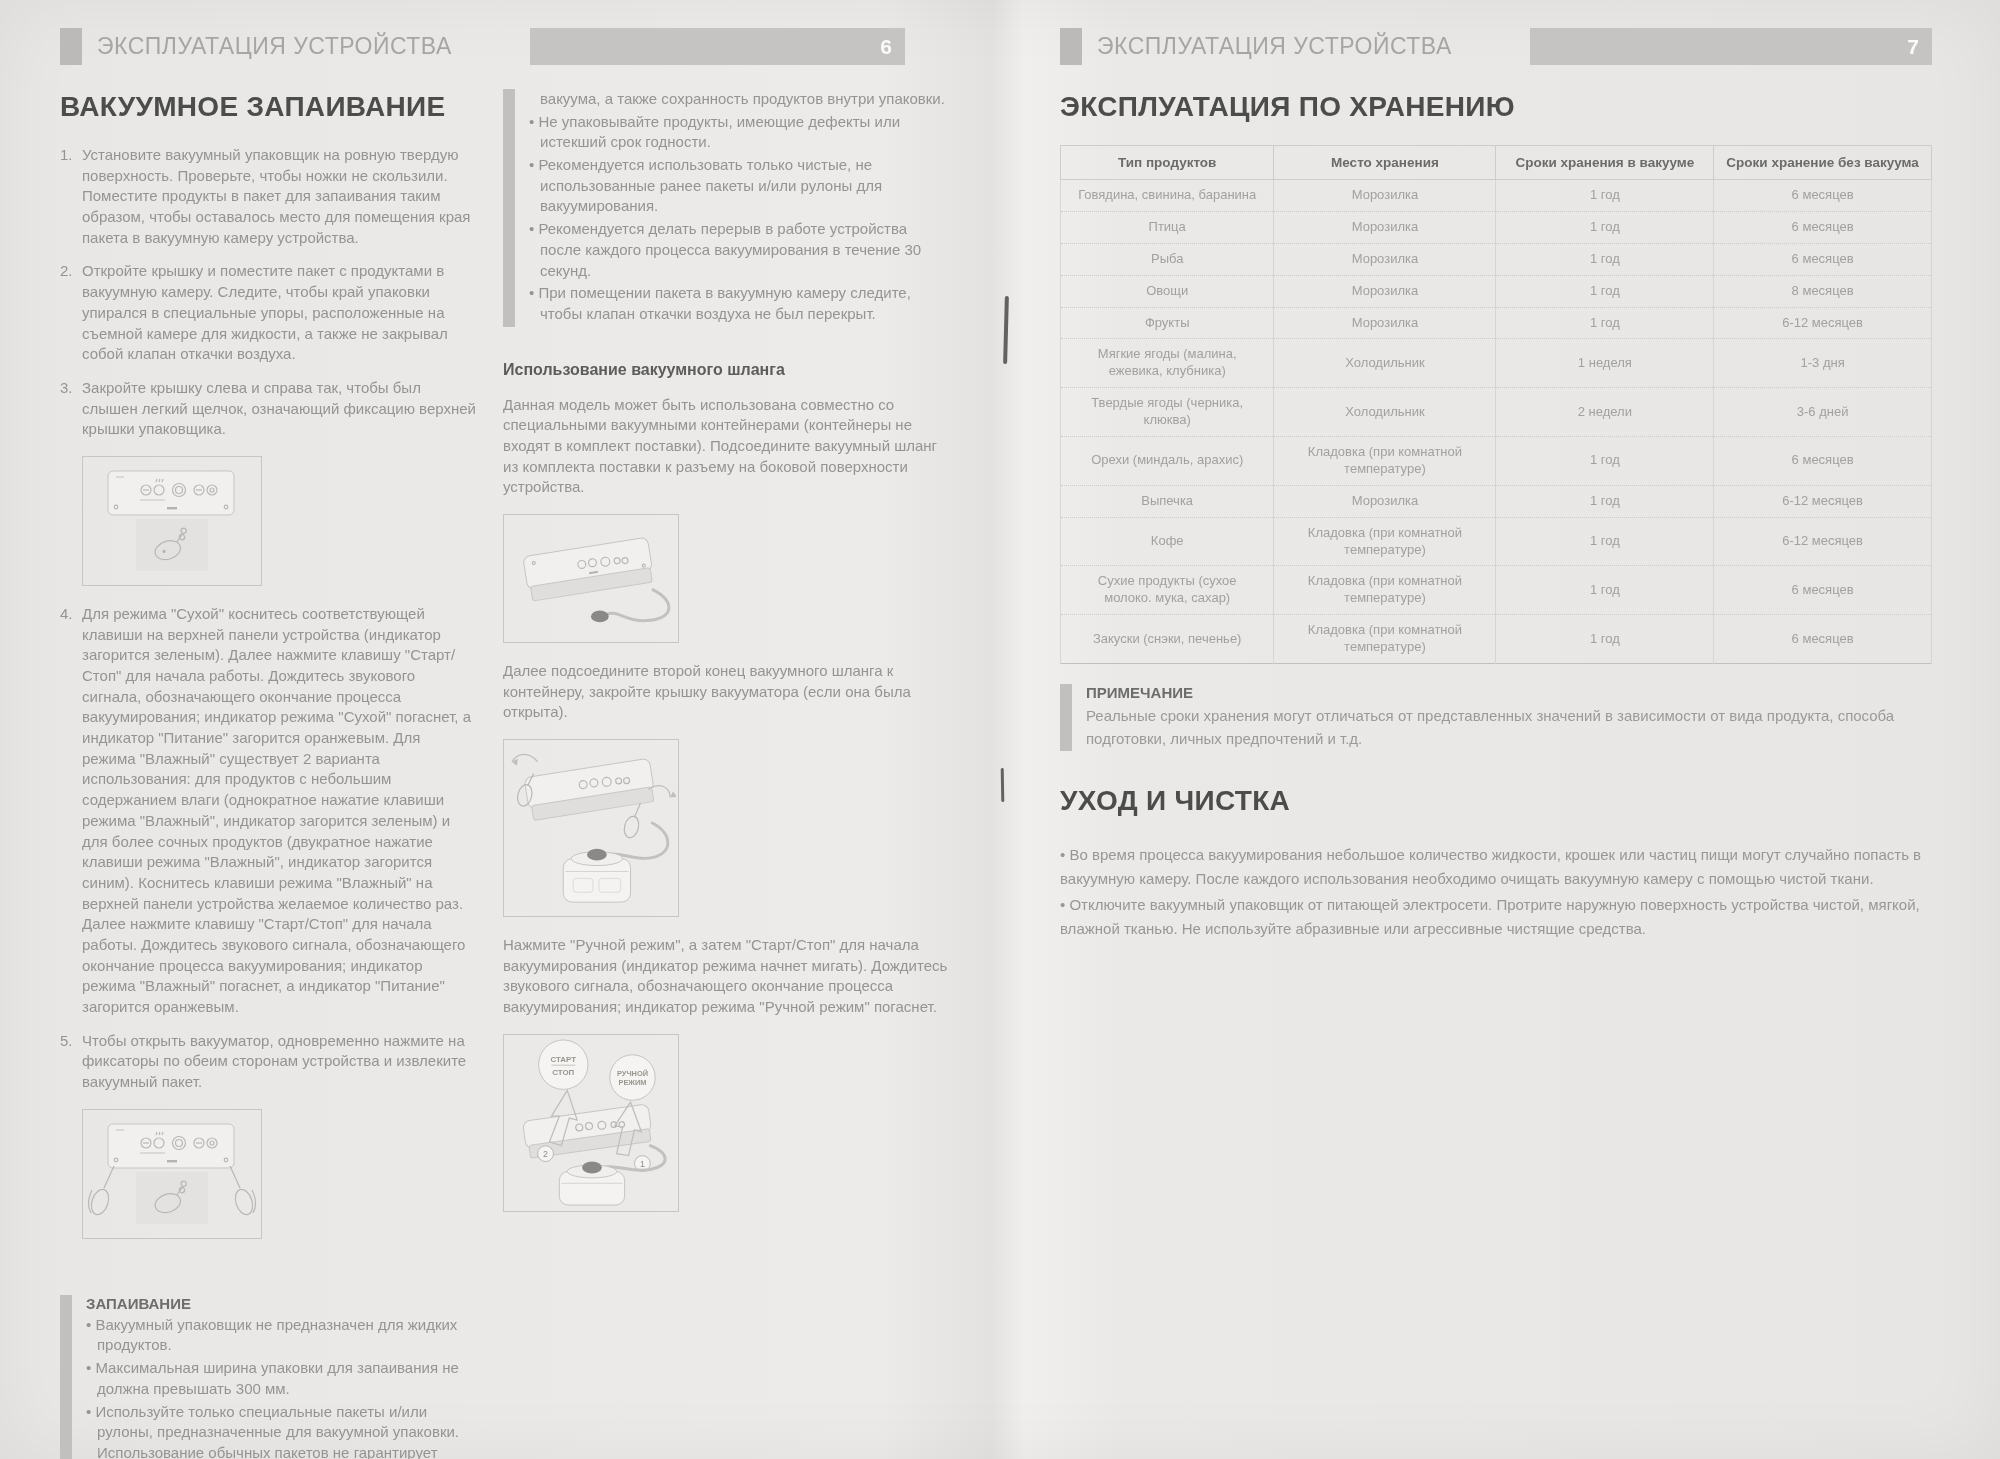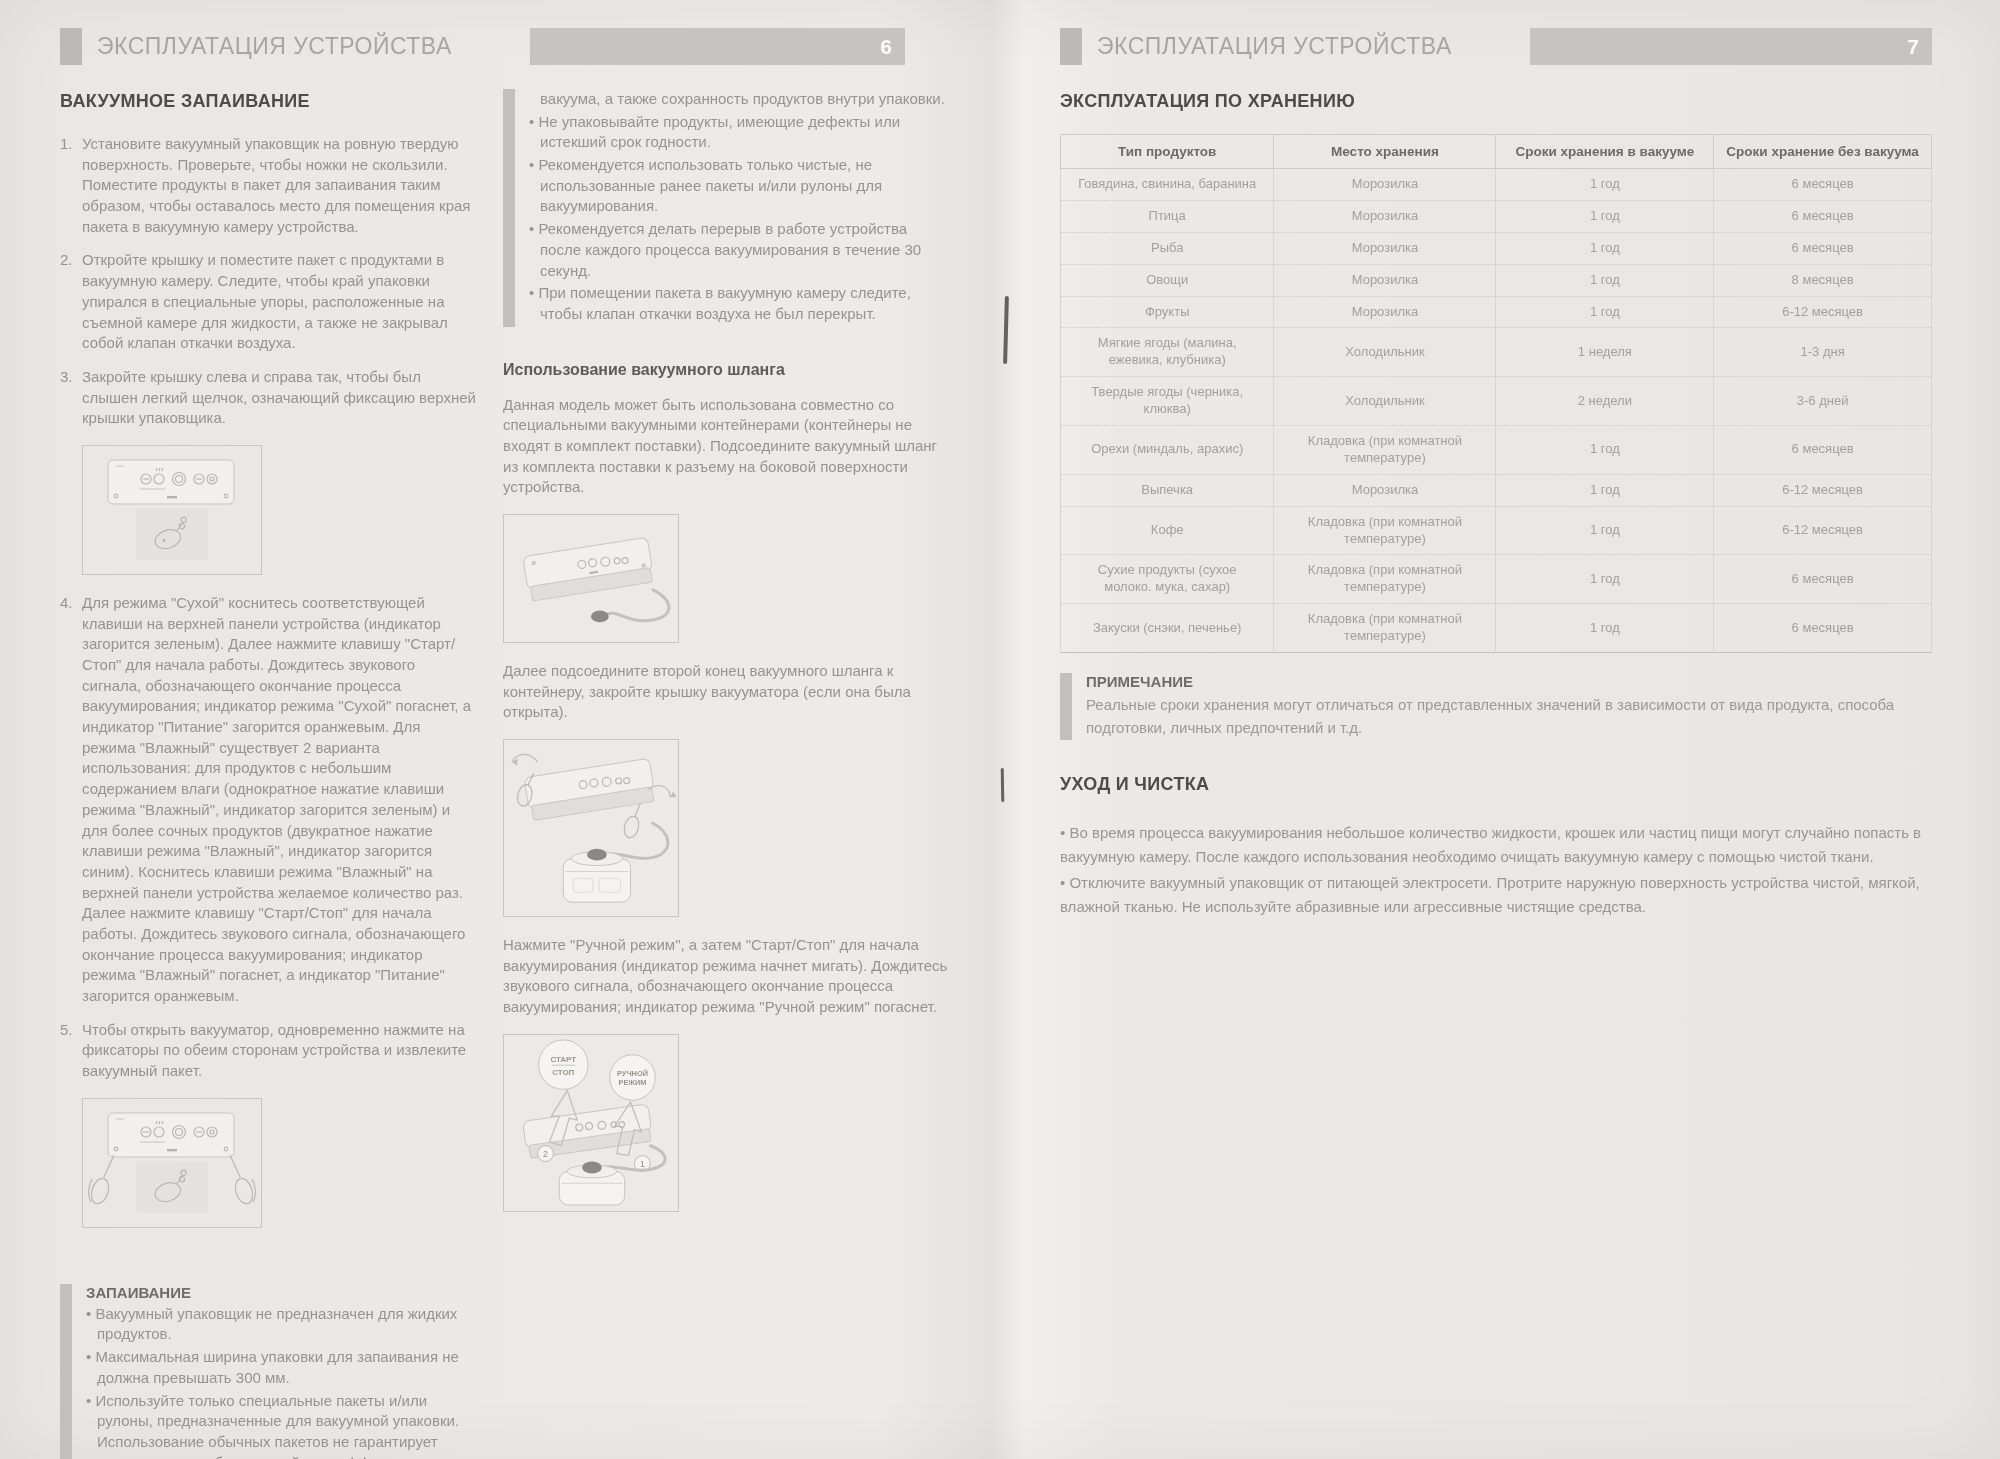--- a/index.html
+++ b/index.html
@@ -21,21 +21,21 @@
 
   
   .page-header{display:flex;align-items:stretch;height:37px;margin:28px 0 0 60px;}
   .header-square{width:22px;background:#bcbab8;flex:none;margin-right:15px;}
   .header-title{align-self:center;font-size:23px;color:#a7a5a3;letter-spacing:.5px;white-space:nowrap;}
   .header-bar{flex:1;margin-left:78px;background:#c6c4c2;display:flex;align-items:center;justify-content:flex-end;padding-right:13px;}
   .page-left .header-bar{margin-right:95px;}
   .page-right .header-bar{margin-right:68px;}
   .header-page-num{color:#fbfbfa;font-size:21px;font-weight:bold;}
 
-  h1.section-title{font-size:18px;font-weight:bold;color:#4c4c4a;letter-spacing:.3px;margin:0 0 22px 0;}
+  h1.section-title{font-size:28px;font-weight:bold;color:#4c4c4a;letter-spacing:.3px;margin:0 0 22px 0;}
 
   
   .cols{display:flex;gap:25px;margin:14px 0 0 60px;}
   .col-a{width:418px;flex:none;}
   .col-b{width:447px;flex:none;margin-top:10px;}
 
   .body-text{font-size:15px;line-height:1.38;color:#949492;}
 
   .step{display:flex;margin-bottom:13px;}
   .step-num{width:22px;flex:none;}

